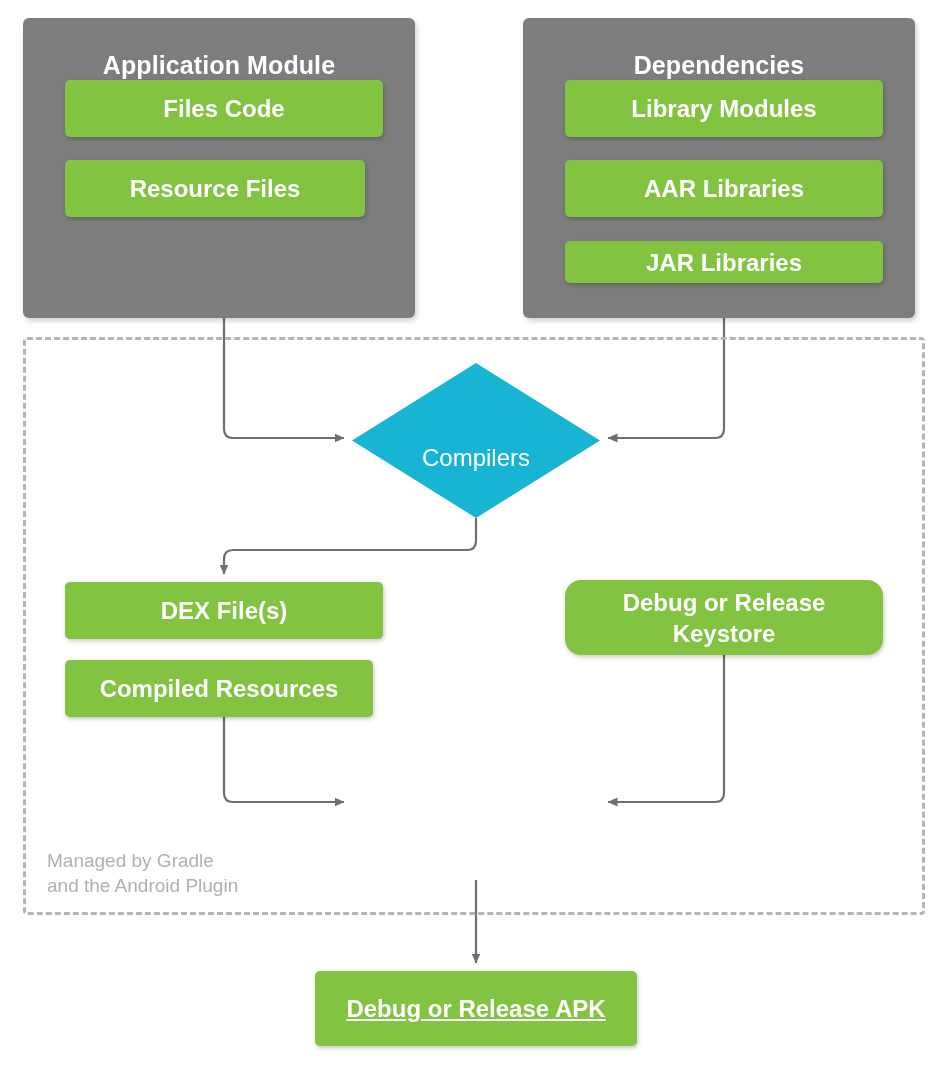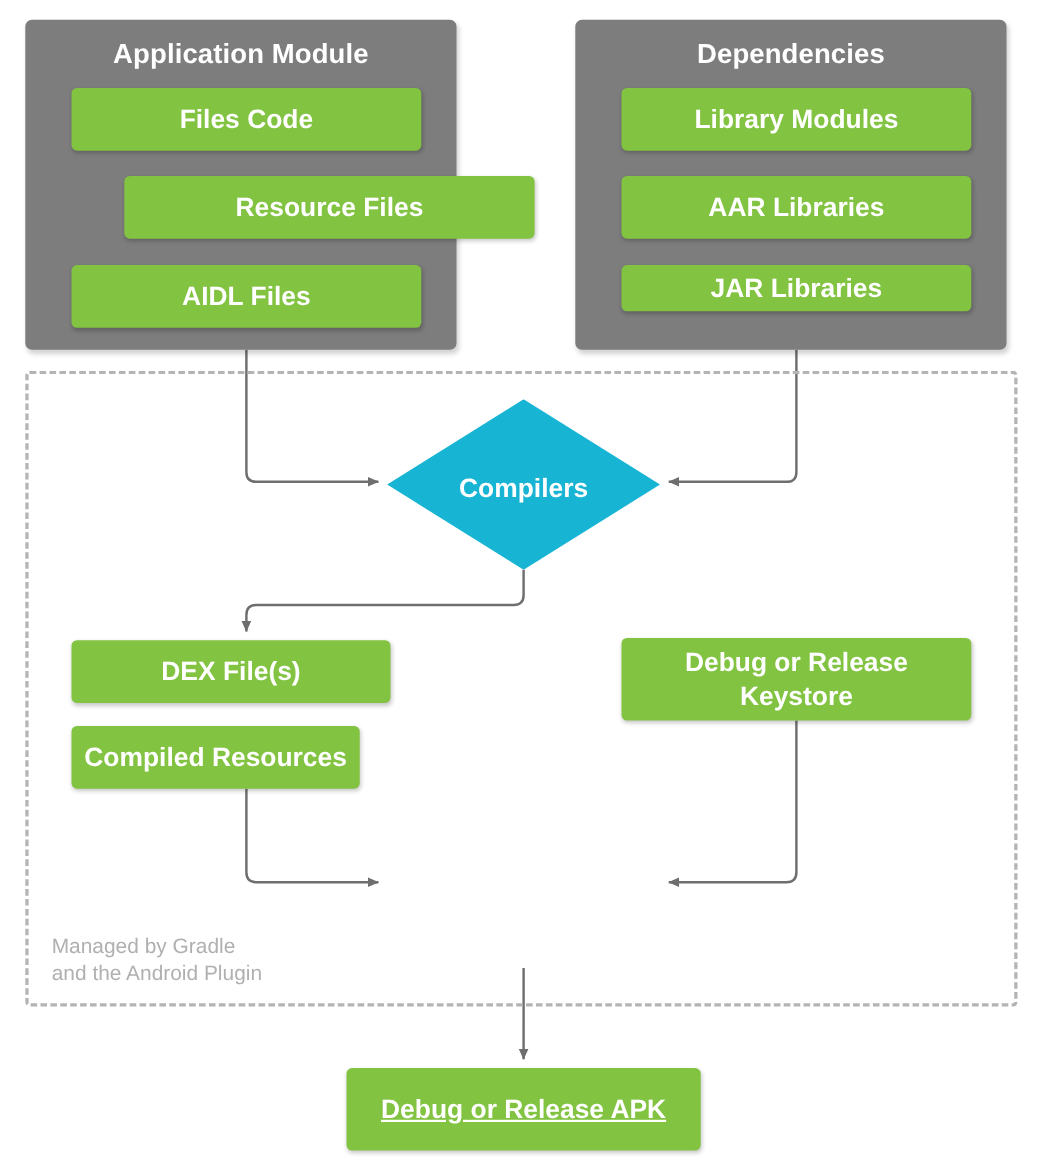--- a/index.html
+++ b/index.html
@@ -31,21 +31,21 @@
   .group-panel {
     position: absolute;
     background: #7d7d7d;
     border-radius: 6px;
     box-shadow: 2px 3px 5px rgba(0,0,0,0.18);
   }
   .group-title {
     position: absolute;
     left: 0;
     right: 0;
-    top: 16px;
+    top: 32px;
     text-align: center;
     color: #ffffff;
     font-size: 25px;
     font-weight: bold;
     letter-spacing: 0.1px;
     line-height: 30px;
   }
 
   
   .gbox {
@@ -93,32 +93,32 @@
   .diamond-shape {
     position: absolute;
     left: 0;
     top: 0;
     width: 100%;
     height: 100%;
   }
   .diamond-label {
     position: absolute;
     left: 0;
-    top: 4px;
+    top: 17px;
     width: 100%;
     height: 100%;
     display: flex;
     align-items: center;
     justify-content: center;
     text-align: left;
     color: #ffffff;
     font-size: 24px;
     line-height: 34px;
     white-space: pre-line;
-    font-weight: bold;
+    font-weight: normal;
   }
 </style>
 </head>
 <body>
 
 <div id="stage">
 
   <svg id="wires" viewBox="0 0 950 1068" width="950" height="1068">
     <defs>
       <marker id="arrow-r" markerWidth="11" markerHeight="11" refX="9.5" refY="5" orient="auto" markerUnits="userSpaceOnUse">
@@ -146,40 +146,39 @@
   </svg>
 
   <div id="managed-zone"></div>
   <div id="managed-note">Managed by Gradle
 and the Android Plugin</div>
 
   <div class="group-panel" style="left:23px; top:18px; width:392px; height:300px;">
     <div class="group-title">Application Module</div>
   </div>
   <div class="gbox" style="left:65px; top:80px; width:318px; height:57px;">Files Code</div>
-  <div class="gbox" style="left:65px; top:160px; width:373px; height:57px;margin-left:48px;">Resource Files</div>
-  <div class="gbox" style="left:65px; top:241px; width:318px; height:57px;">AIDL Files</div>
+  <div class="gbox" style="left:65px; top:160px; width:300px; height:57px;">Resource Files</div>
 
   <div class="group-panel" style="left:523px; top:18px; width:392px; height:300px;">
     <div class="group-title">Dependencies</div>
   </div>
   <div class="gbox" style="left:565px; top:160px; width:318px; height:57px;">AAR Libraries</div>
   <div class="gbox" style="left:565px; top:80px; width:318px; height:57px;">Library Modules</div>
   <div class="gbox" style="left:565px; top:241px; width:318px; height:42px;">JAR Libraries</div>
 
   <div class="diamond-wrap" style="left:352px; top:363px; width:248px; height:155px;">
     <svg class="diamond-shape" viewBox="0 0 248 155" preserveAspectRatio="none">
       <polygon points="124,0 248,77.5 124,155 0,77.5" fill="#18b4d4"></polygon>
     </svg>
     <div class="diamond-label">Compilers</div>
   </div>
 
-  <div class="gbox" style="left:65px; top:582px; width:290px; height:57px;">DEX File(s)</div>
-  <div class="gbox" style="left:65px; top:660px; width:262px; height:57px;">Compiled Resources</div>
+  <div class="gbox" style="left:65px; top:582px; width:318px; height:57px;">DEX File(s)</div>
+  <div class="gbox" style="left:65px; top:660px; width:308px; height:57px;">Compiled Resources</div>
 
-  <div class="gbox" style="left:565px; top:580px; width:318px; height:75px;">Debug or Release
+  <div class="gbox" style="left:565px; top:580px; width:318px; height:75px;border-radius:16px;">Debug or Release
 Keystore</div>
 
 
   <div class="gbox" style="left:315px; top:971px; width:322px; height:75px;text-decoration:underline;">Debug or Release
 APK</div>
 
 </div>
 
 </body></html>

